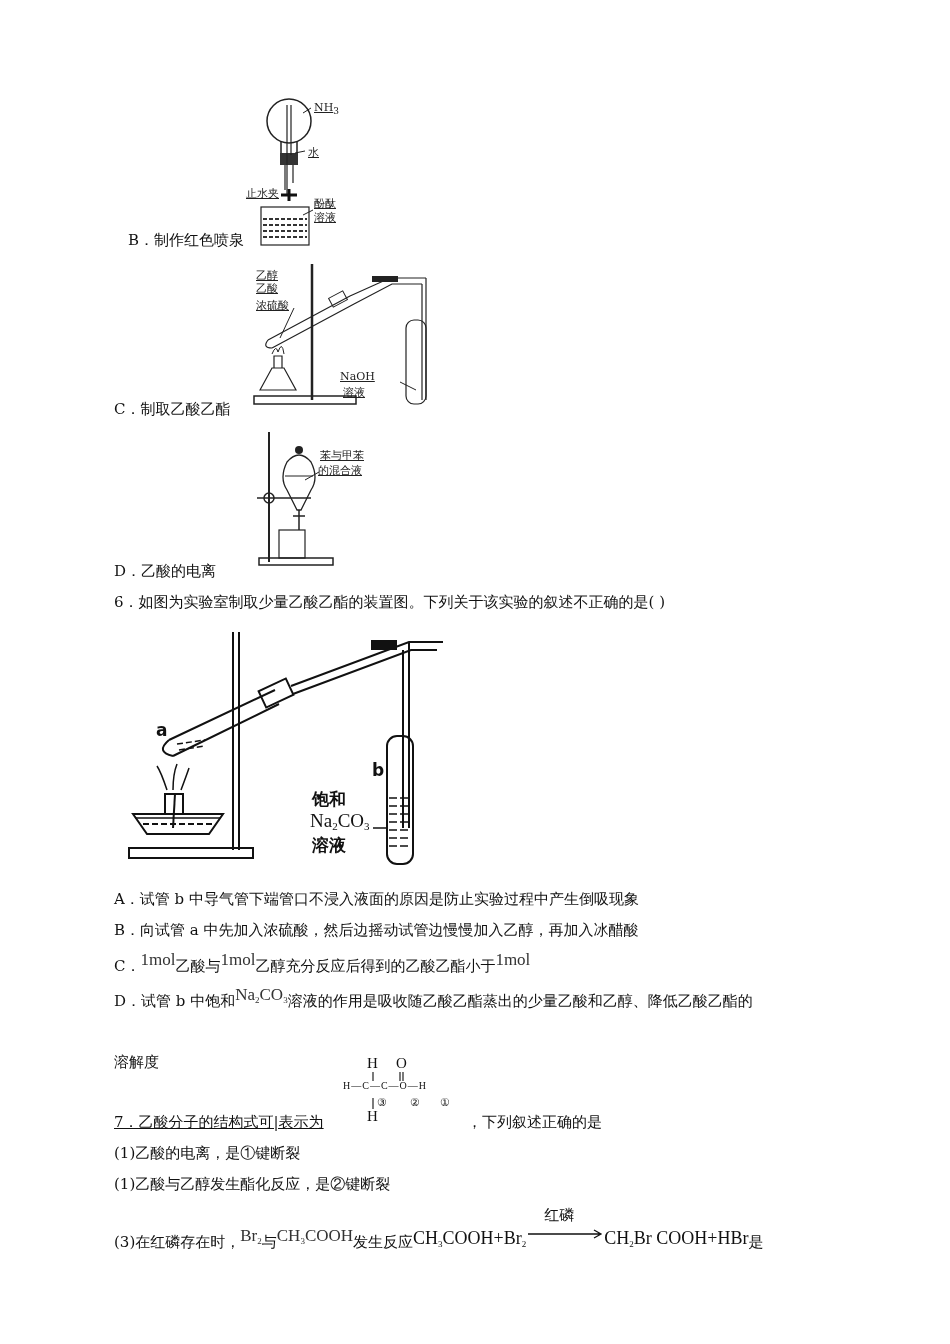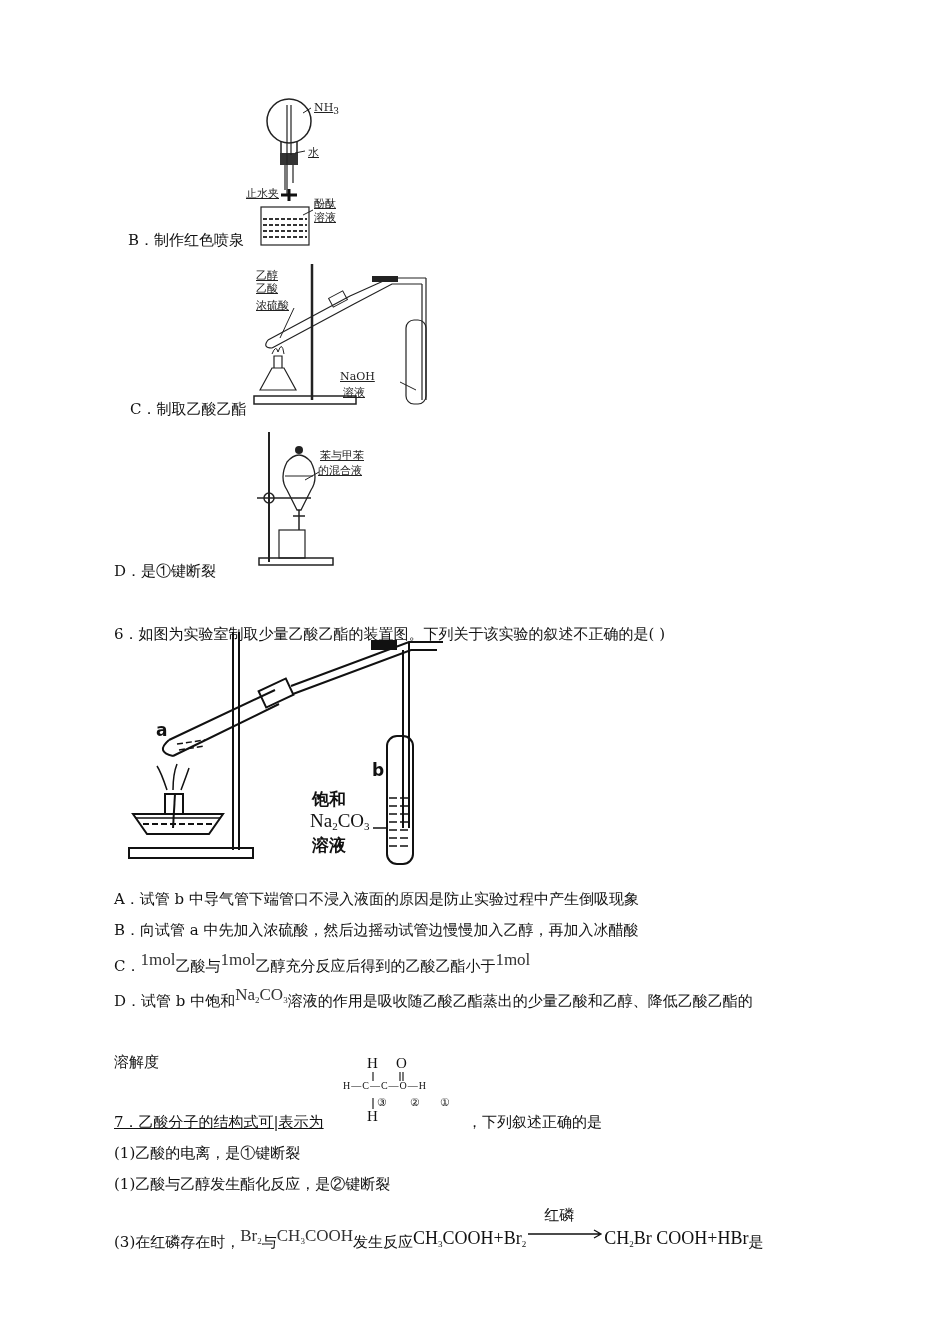--- a/index.html
+++ b/index.html
@@ -52,41 +52,41 @@
     <path d="M24 108 L24 96 L32 96 L32 108" stroke="#222" stroke-width="1.2" fill="none"></path>
     <path d="M22 94 Q26 84 28 92 Q32 80 34 94" stroke="#222" stroke-width="1" fill="none"></path>
     <path d="M44 48 L30 78 M150 122 L166 130" stroke="#222" stroke-width="1"></path>
   </svg>
   <span class="abs lbl" style="left:256px;top:268px;">乙醇</span>
   <span class="abs lbl" style="left:256px;top:281px;">乙酸</span>
   <span class="abs lbl" style="left:248px;top:298px;margin-left:8px;">浓硫酸</span>
   <span class="abs lbl" style="left:340px;top:370px;">NaOH</span>
   <span class="abs lbl" style="left:343px;top:385px;">溶液</span>
 </div>
-<div class="abs txt" style="left:114px;top:399px;margin-left:16px;">C．制取乙酸乙酯</div>
+<div class="abs txt" style="left:114px;top:399px;">C．制取乙酸乙酯</div>
 
 <div>
   <svg width="120" height="140" style="left:255px;top:430px;">
     <path d="M14 2 L14 132" stroke="#222" stroke-width="2"></path>
     <rect x="4" y="128" width="74" height="7" fill="none" stroke="#222" stroke-width="1.5"></rect>
     <circle cx="14" cy="68" r="5" fill="none" stroke="#222" stroke-width="1.5"></circle>
     <path d="M2 68 L56 68" stroke="#222" stroke-width="1.5"></path>
     <circle cx="44" cy="20" r="4" fill="#222"></circle>
     <path d="M32 32 Q44 18 56 32 Q64 48 56 60 L46 80 L42 80 L32 60 Q24 48 32 32 Z" fill="none" stroke="#222" stroke-width="1.3"></path>
     <path d="M30 46 L58 46" stroke="#222" stroke-width="1"></path>
     <path d="M44 80 L44 100 M38 86 L50 86" stroke="#222" stroke-width="1.5"></path>
     <rect x="24" y="100" width="26" height="28" fill="none" stroke="#222" stroke-width="1.2"></rect>
     <path d="M50 50 L64 42" stroke="#222" stroke-width="1"></path>
   </svg>
   <span class="abs lbl" style="left:320px;top:448px;">苯与甲苯</span>
   <span class="abs lbl" style="left:318px;top:463px;">的混合液</span>
 </div>
-<div class="abs txt" style="left:114px;top:561px;">D．是①键断裂</div>
+<div class="abs txt" style="left:114px;top:561px;">D．乙酸的电离</div>
 
-<div class="abs txt" style="left:114px;top:592px;margin-top:32px;">6．如图为实验室制取少量乙酸乙酯的装置图。下列关于该实验的叙述不正确的是(   )</div>
+<div class="abs txt" style="left:114px;top:592px;">6．如图为实验室制取少量乙酸乙酯的装置图。下列关于该实验的叙述不正确的是(   )</div>
 
 <div>
   <svg width="310" height="245" style="left:125px;top:628px;">
     <path d="M108 4 L108 222 M114 4 L114 222" stroke="#111" stroke-width="2"></path>
     <rect x="4" y="220" width="124" height="10" fill="none" stroke="#111" stroke-width="2"></rect>
     <path d="M44 112 L150 62 M48 128 L154 76" stroke="#111" stroke-width="2"></path>
     <path d="M44 112 Q30 124 48 128" stroke="#111" stroke-width="2" fill="none"></path>
     <path d="M52 116 L80 112 M54 122 L80 118" stroke="#111" stroke-width="1.5" stroke-dasharray="6 3"></path>
     <rect x="136" y="56" width="30" height="18" fill="none" stroke="#111" stroke-width="2" transform="rotate(-25 151 65)"></rect>
     <path d="M166 58 L284 14 L318 14 M168 66 L286 22 L312 22" stroke="#111" stroke-width="2" fill="none"></path>

